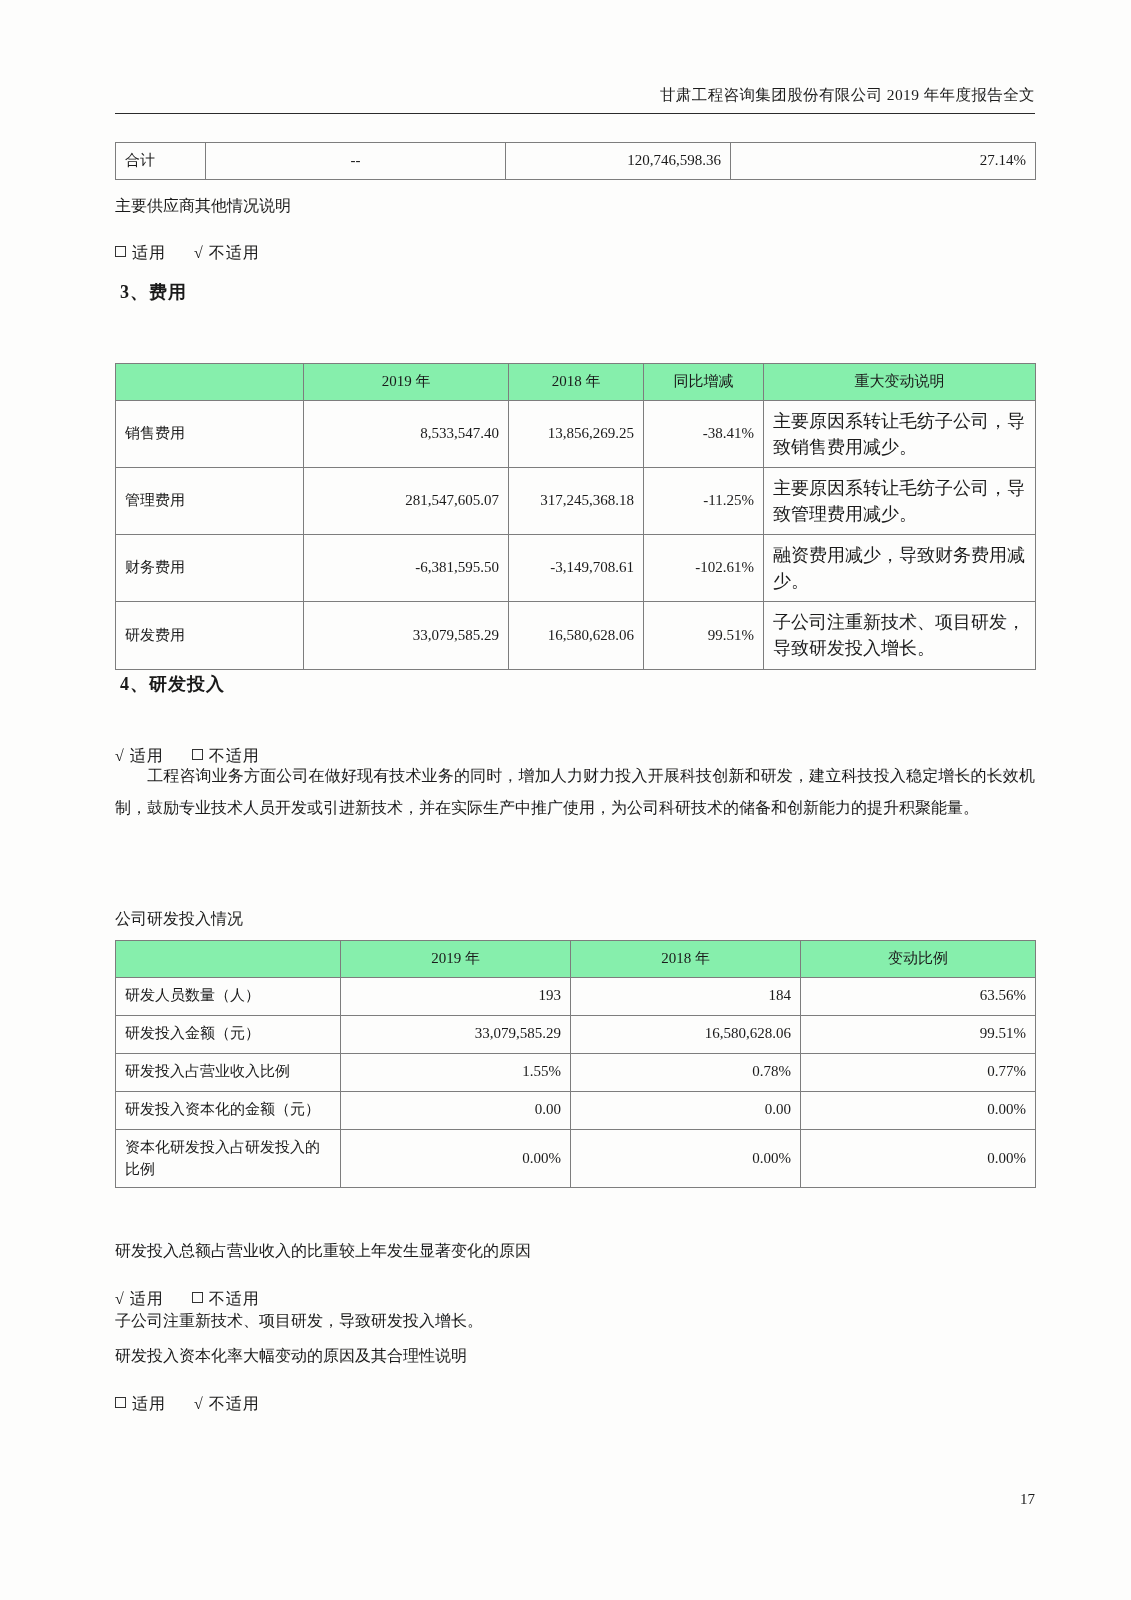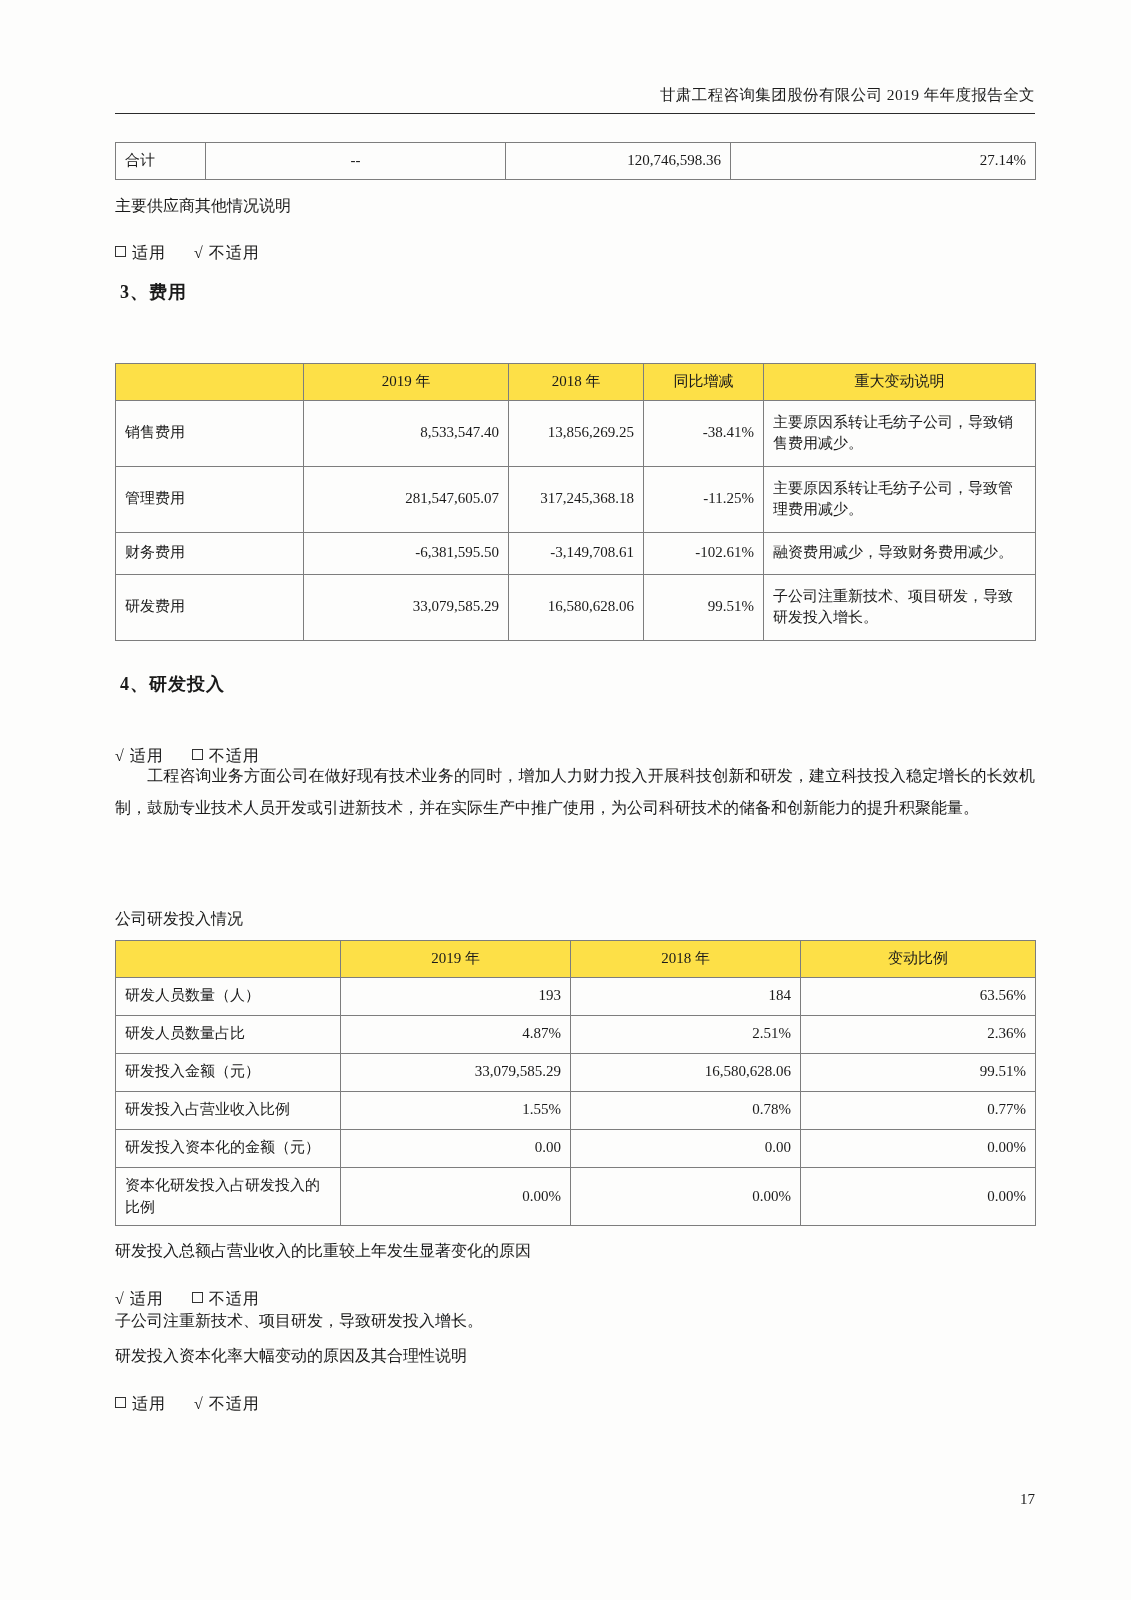--- a/index.html
+++ b/index.html
@@ -55,21 +55,21 @@
   }
   table.doc-table td, table.doc-table th {
     border: 1px solid #7d7d7d;
     padding: 7px 9px;
     vertical-align: middle;
     font-weight: normal;
     line-height: 1.45;
   }
   .hdr-cell {
     text-align: center;
-    background: #fde047;
+    background: #86efac;
   }
   .num {
     text-align: right;
   }
   .ctr {
     text-align: center;
   }
   .lbl {
     text-align: left;
   }
@@ -103,21 +103,21 @@
     position: relative;
     top: -1px;
   }
   .tick { margin-right: 5px; }
   .page-number {
     position: absolute;
     right: 0;
     bottom: 92px;
     font-size: 15px;
   }
-  .cell-desc { font-size: 15px; line-height: 1.5; }
+  .cell-desc { font-size: 18px; line-height: 1.5; }
 </style>
 </head>
 <body>
 
 <div class="page">
   <div class="inner">
 
     <div class="doc-header">甘肃工程咨询集团股份有限公司 2019 年年度报告全文</div>
     <div class="header-rule"></div>
 
@@ -228,26 +228,20 @@
           <th class="hdr-cell">2018 年</th>
           <th class="hdr-cell">变动比例</th>
         </tr>
         <tr style="height:38px">
           <td class="lbl">研发人员数量（人）</td>
           <td class="num">193</td>
           <td class="num">184</td>
           <td class="num">63.56%</td>
         </tr>
         <tr style="height:38px">
-          <td class="lbl">研发人员数量占比</td>
-          <td class="num">4.87%</td>
-          <td class="num">2.51%</td>
-          <td class="num">2.36%</td>
-        </tr>
-        <tr style="height:38px">
           <td class="lbl">研发投入金额（元）</td>
           <td class="num">33,079,585.29</td>
           <td class="num">16,580,628.06</td>
           <td class="num">99.51%</td>
         </tr>
         <tr style="height:38px">
           <td class="lbl">研发投入占营业收入比例</td>
           <td class="num">1.55%</td>
           <td class="num">0.78%</td>
           <td class="num">0.77%</td>

